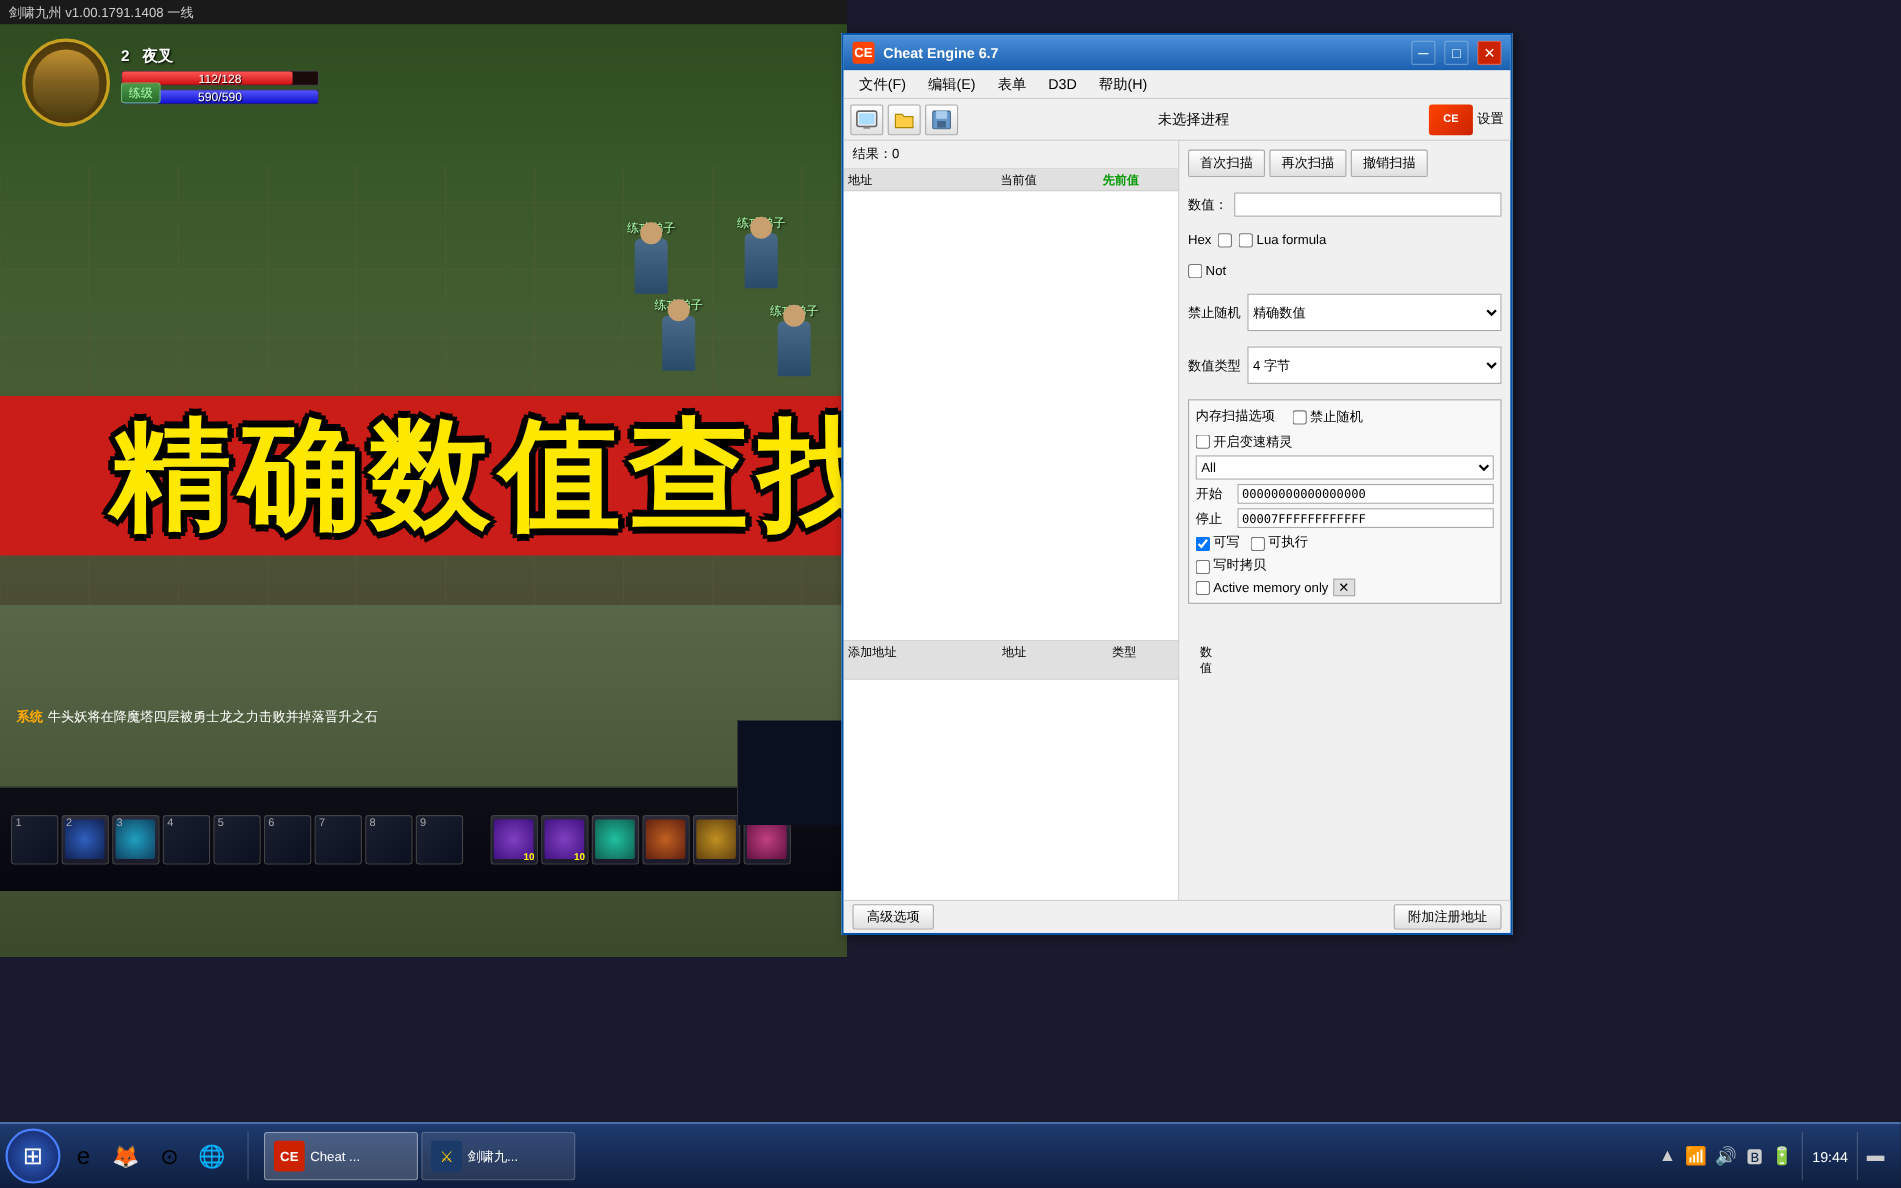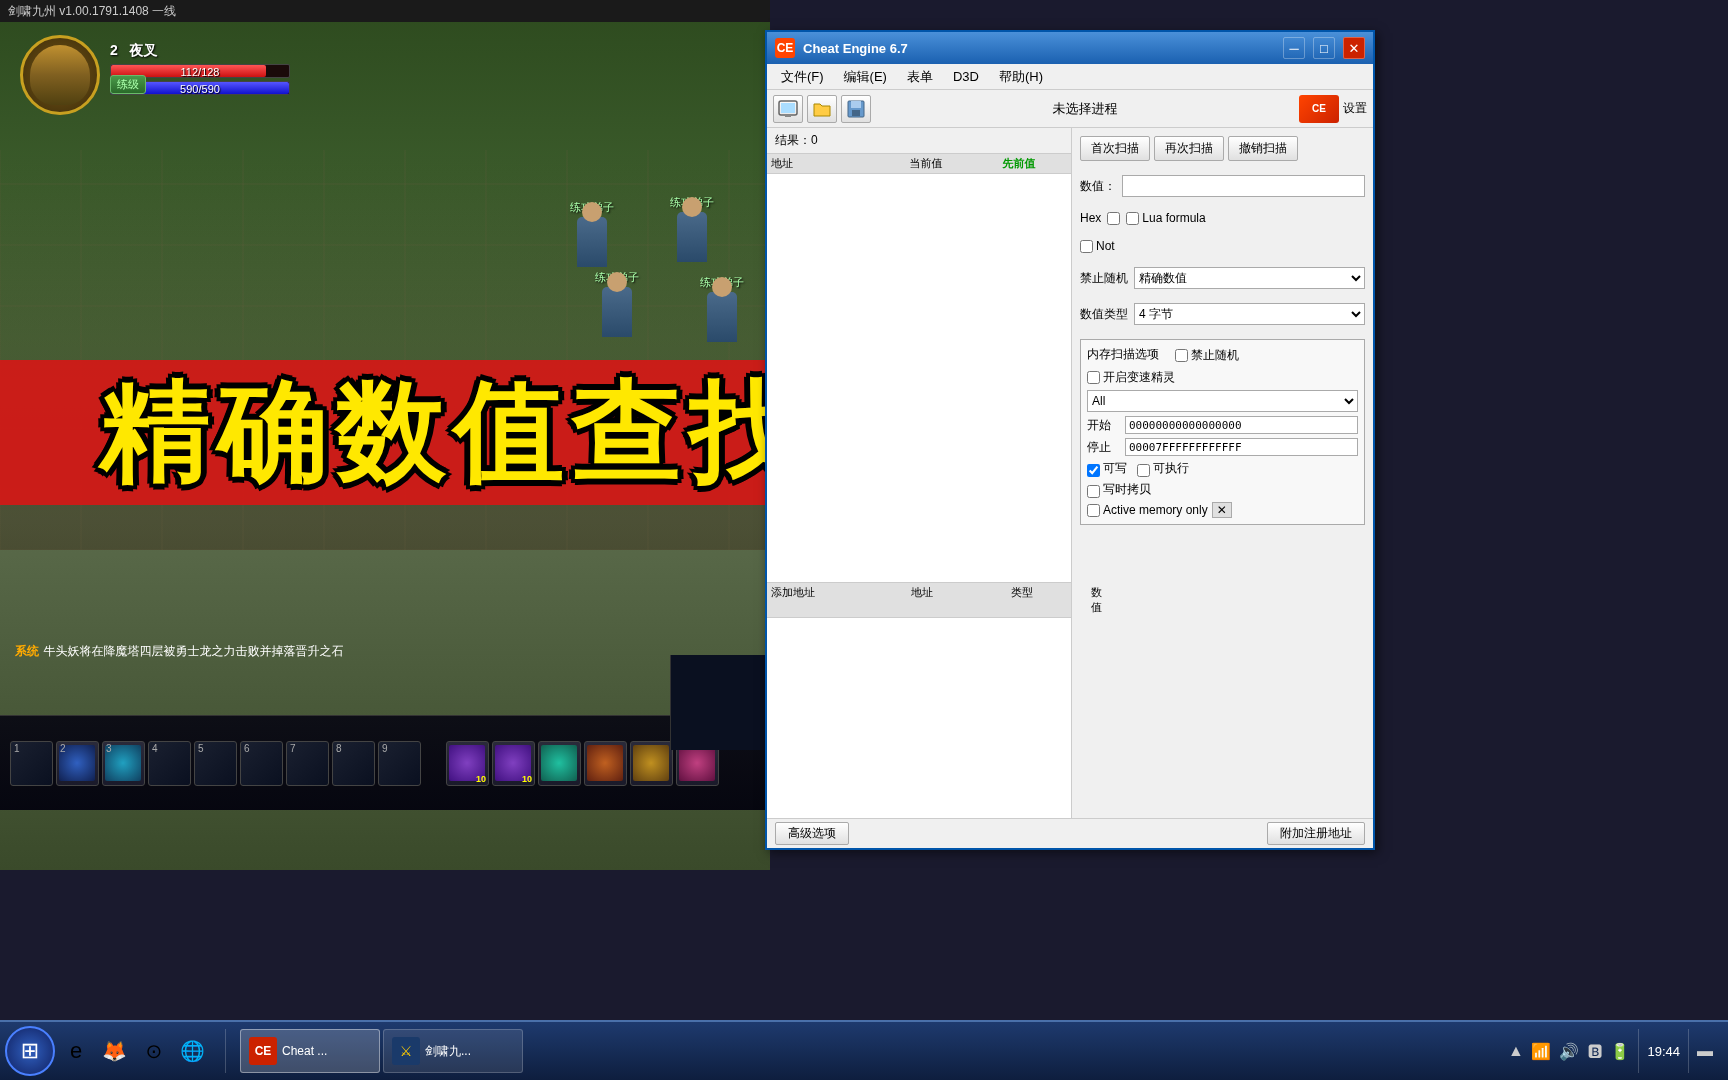--- a/index.html
+++ b/index.html
@@ -563,21 +563,21 @@
     }
     .ce-check-label input[type=checkbox] { cursor: pointer; }
 
     
     .ce-row {
       display: flex;
       align-items: center;
       gap: 6px;
     }
     .ce-select {
-      height: 22px;
+      height: 34px;
       border: 1px solid #aaa;
       font-size: 12px;
       background: #fff;
       flex: 1;
     }
 
     
     #ce-mem-section {
       border: 1px solid #aaa;
       background: #f8f8f8;

